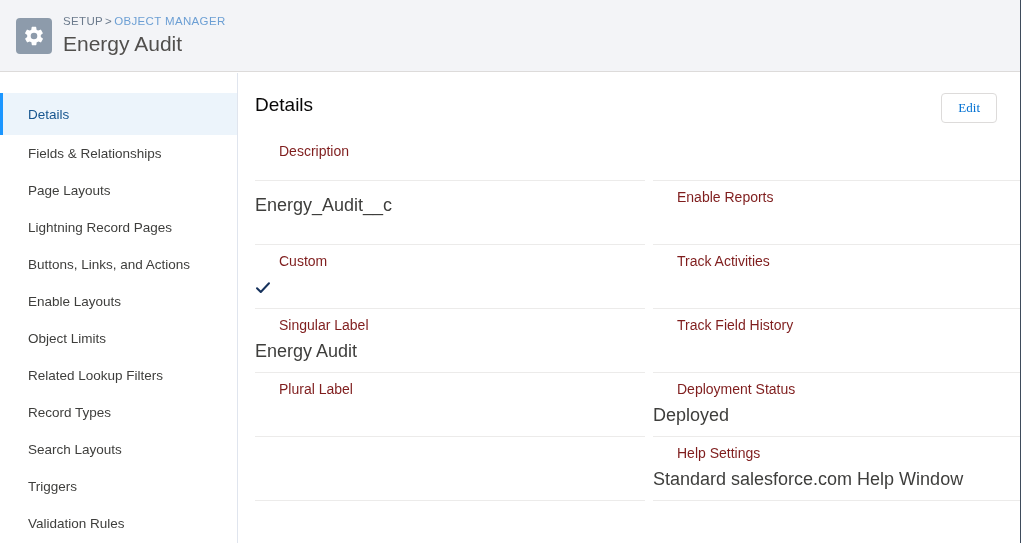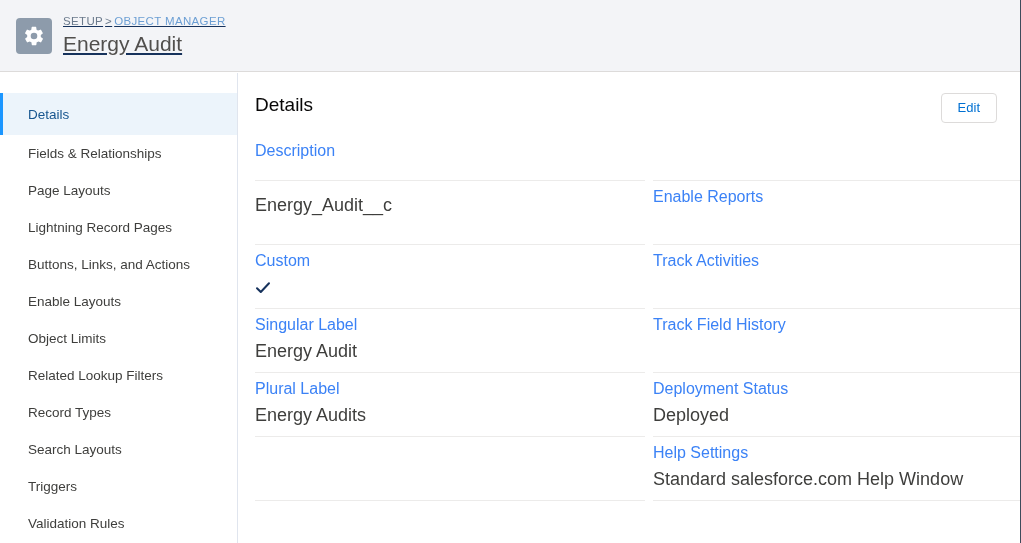--- a/index.html
+++ b/index.html
@@ -47,21 +47,20 @@
     justify-content: center;
     flex: 0 0 auto;
   }
   .setup-badge svg { display: block; }
 
   .header-text {
     margin-left: 11px;
     display: flex;
     flex-direction: column;
     justify-content: center;
-    text-decoration: underline;
   }
 
   .breadcrumb {
     font-size: 11.5px;
     letter-spacing: 0.35px;
     line-height: 14px;
     color: #6b7a8c;
     white-space: nowrap;
   }
   .breadcrumb .crumb-sep { color: #6b7a8c; margin: 0 2px; }
@@ -137,21 +136,21 @@
 
   .panel-title {
     font-size: 19px;
     line-height: 24px;
     font-weight: 400;
     color: #080707;
     padding-left: 0px;
   }
 
   .edit-btn {
-    font-family: Liberation Sans, sans-serif;
+    font-family: Liberation Serif, serif;
     font-size: 13px;
     line-height: 16px;
     color: #0070d2;
     background: #ffffff;
     border: 1px solid #dddbda;
     border-radius: 4px;
     padding: 6px 16px;
     cursor: pointer;
     white-space: nowrap;
   }
@@ -172,24 +171,25 @@
   .field-row {
     border-bottom: 1px solid #ecebea;
     padding: 7px 0 6px 0;
     min-height: 64px;
   }
   .field-row.row-desc { min-height: 46px; padding-top: 7px; }
   .field-row.row-empty { min-height: 64px; }
   .field-row.row-spacer { border-bottom: 1px solid #ecebea; min-height: 64px; }
 
   .field-label {
-    font-size: 16px;
+    font-size: 14px;
     line-height: 18px;
-    color: #3b82f6;
-    white-space: nowrap;
+    color: #7f1d1d;
+    white-space: nowrap;
+    margin-left: 24px;
   }
 
   .field-value {
     font-size: 18px;
     line-height: 22px;
     color: #3e3e3c;
     margin-top: 6px;
     min-height: 22px;
     white-space: nowrap;
   }
@@ -289,21 +289,20 @@
           </div>
         </div>
 
         <div class="field-row">
           <div class="field-label">Singular Label</div>
           <div class="field-value">Energy Audit</div>
         </div>
 
         <div class="field-row">
           <div class="field-label">Plural Label</div>
-          <div class="field-value">Energy Audits</div>
         </div>
 
         <div class="field-row row-spacer">
           <div class="field-label"></div>
           <div class="field-value"></div>
         </div>
 
       </div>
 
       <div class="field-col col-right">

